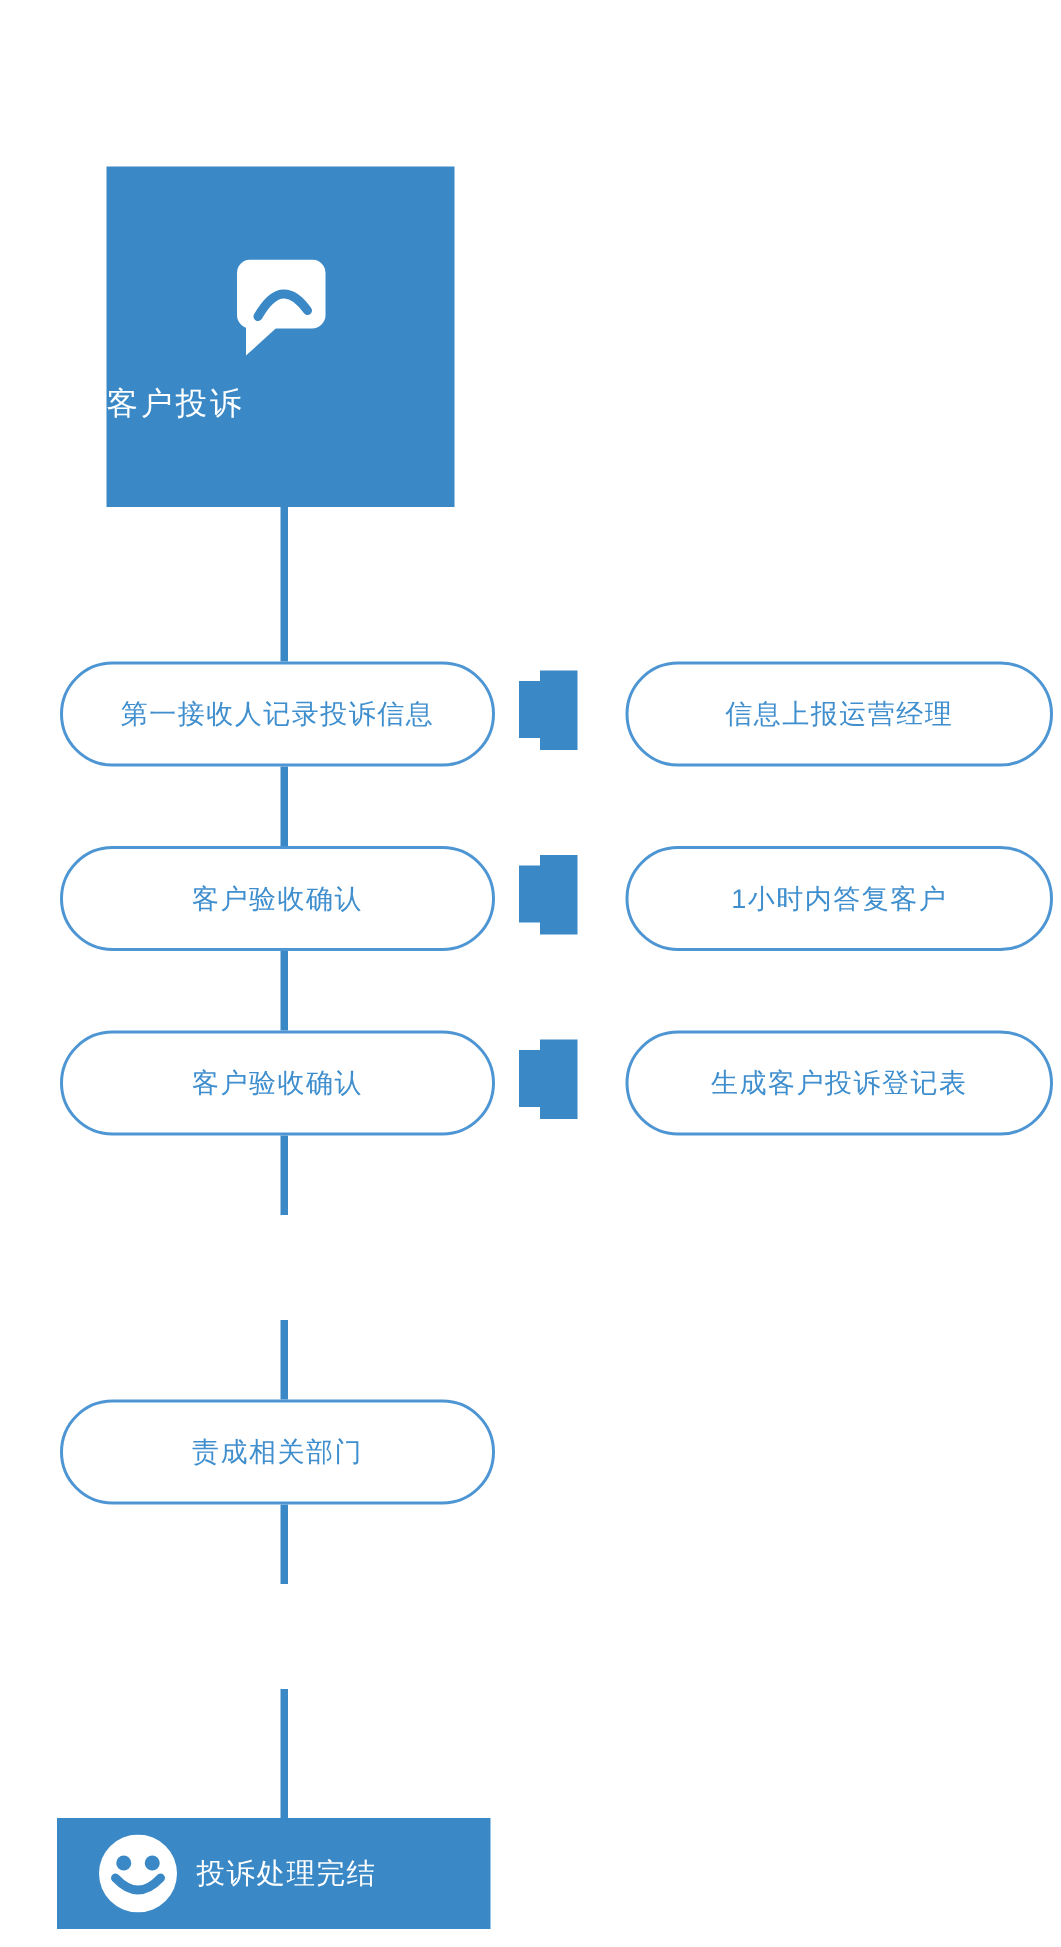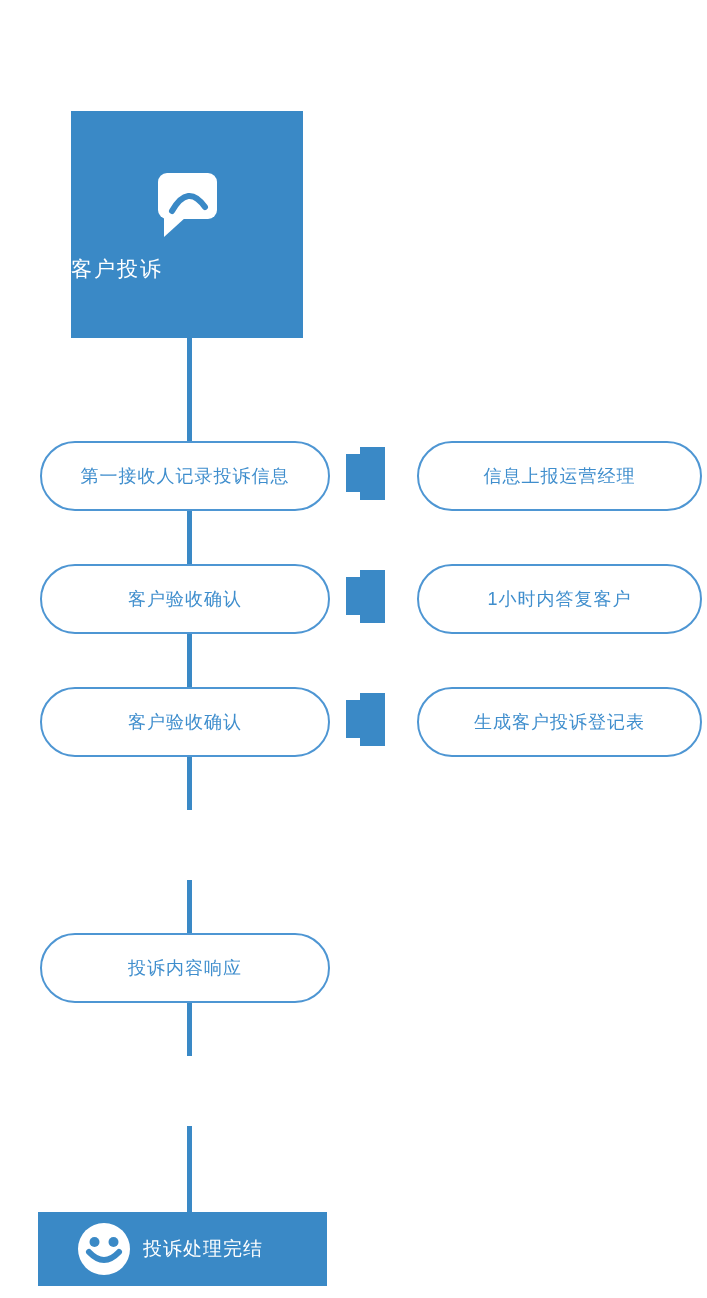--- a/index.html
+++ b/index.html
@@ -49,21 +49,21 @@
   .pill.right{left:417px;width:285px;}
   
   .blocks{position:absolute;left:346px;width:39px;height:58px;}
   .blocks .b-small{position:absolute;left:0;top:7px;width:33px;height:38px;background:var(--primary);}
   .blocks .b-big{position:absolute;left:14px;top:0;width:25px;height:53px;background:var(--primary);}
   
   .end-box{
     position:absolute;left:38px;top:1212px;width:289px;height:74px;
     background:var(--primary);
     display:flex;align-items:center;
-    padding-left:40px;gap:13px;
+    padding-left:28px;gap:13px;
   }
   .end-label{
     color:var(--node-text);
     font-size:19px;letter-spacing:1px;
   }
 </style>
 </head>
 <body>
 
 <div class="canvas">
@@ -113,21 +113,21 @@
   <div class="blocks" style="top:693px">
     <div class="b-small"></div>
     <div class="b-big"></div>
   </div>
   <div class="pill right" style="top:687px">
     <span>生成客户投诉登记表</span>
   </div>
 
 
   <div class="pill left" style="top:933px">
-    <span>投诉内容响应</span>
+    <span>责成相关部门</span>
   </div>
 
 
   <div class="end-box">
     <svg width="52" height="52" viewBox="0 0 52 52">
       <circle cx="26" cy="26" r="26" fill="#ffffff"></circle>
       <circle cx="16.5" cy="19" r="5" fill="#3a89c6"></circle>
       <circle cx="35.5" cy="19" r="5" fill="#3a89c6"></circle>
       <path d="M 11 29 Q 26 45 41 29" stroke="#3a89c6" stroke-width="6" fill="none" stroke-linecap="round"></path>
     </svg>

